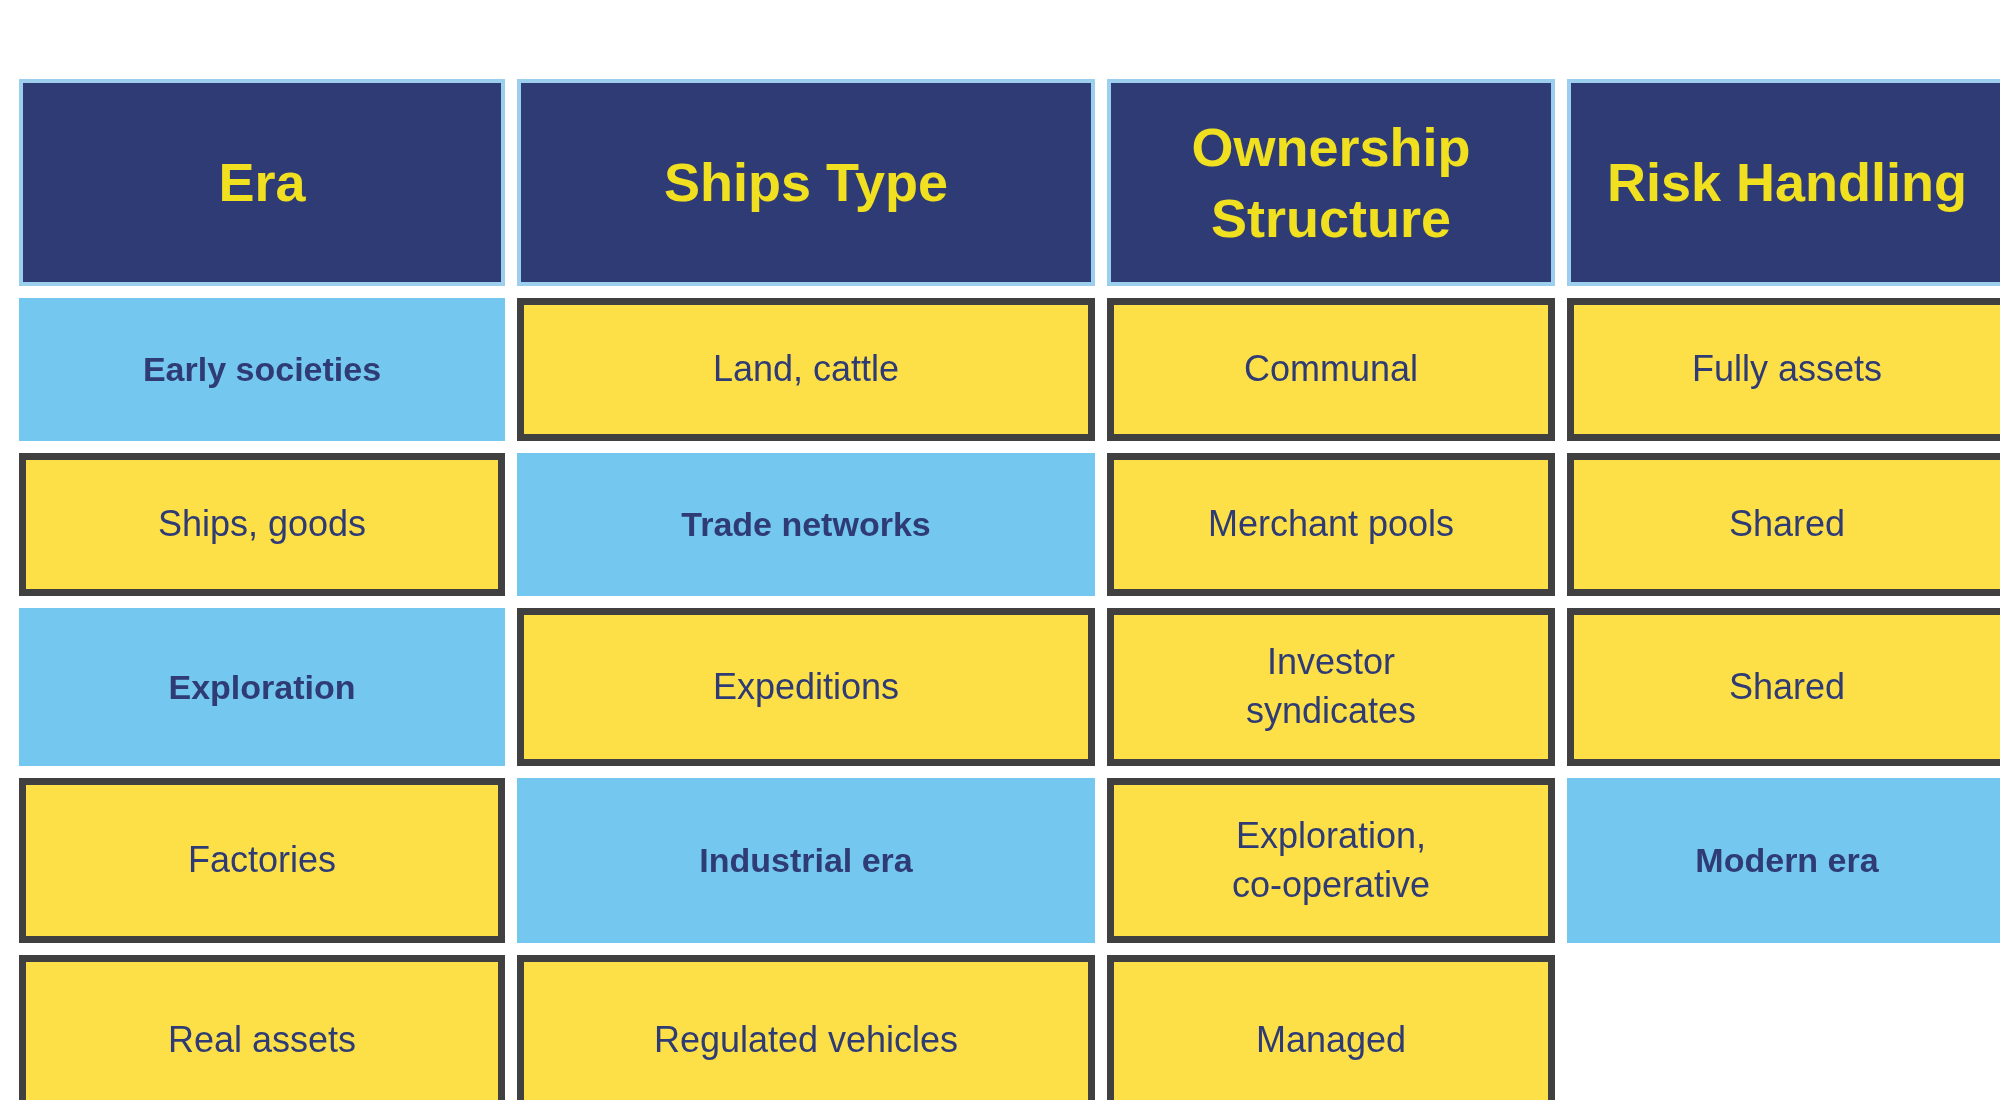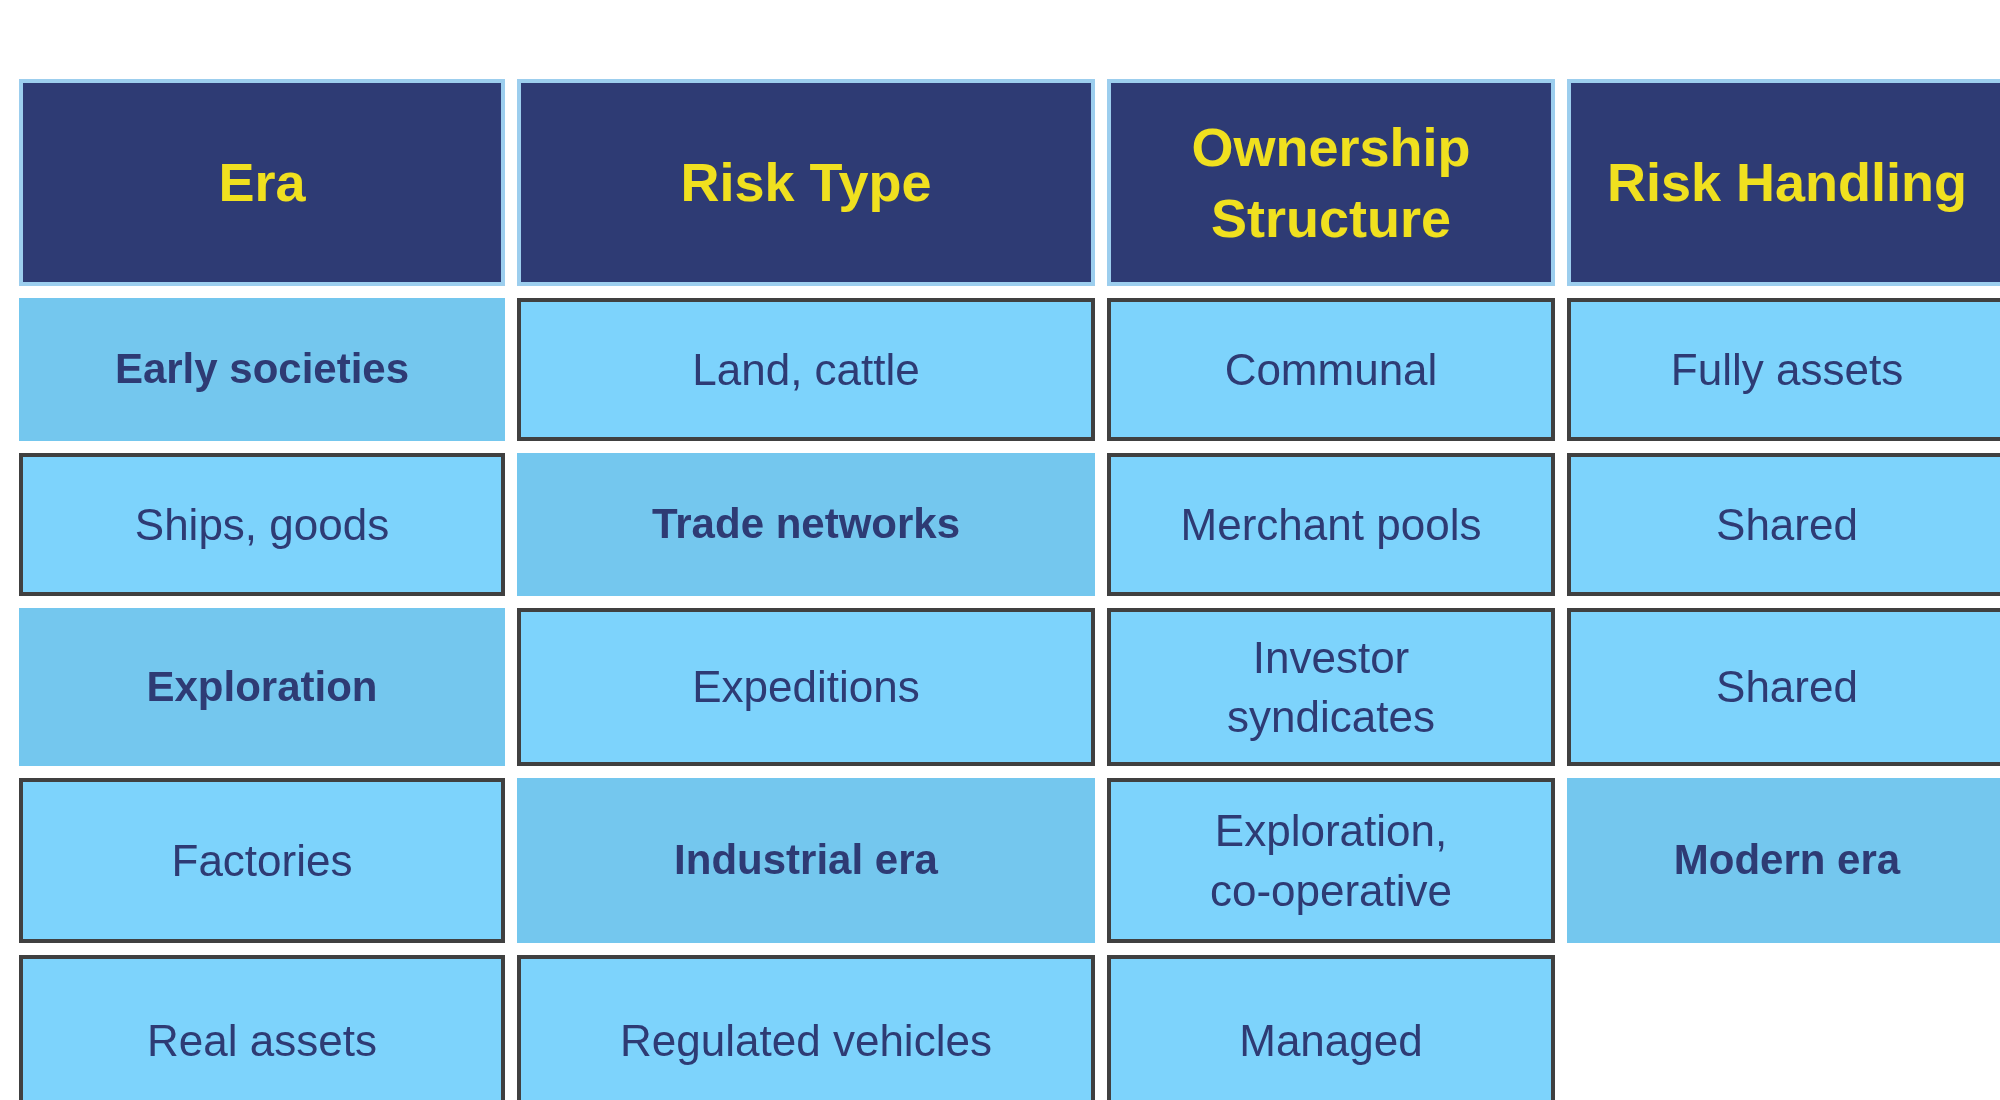--- a/index.html
+++ b/index.html
@@ -41,38 +41,38 @@
     background: #2E3B74;
     border: 4px solid #9CCEEE;
     color: #F0E01F;
     font-weight: bold;
     font-size: 54px;
     line-height: 1.3;
   }
   .rlabel {
     background: #74C7EE;
     font-weight: bold;
-    font-size: 42px;
+    font-size: 34px;
     line-height: 1.3;
   }
   .dcell {
-    background: #7dd3fc;
-    border: 4px solid #404040;
-    font-size: 44px;
+    background: #fde047;
+    border: 7px solid #404040;
+    font-size: 36px;
     line-height: 1.35;
   }
 </style>
 </head>
 <body>
 
 <div class="canvas">
   <div class="grid">
 
     <div class="cell hcell">Era</div>
-    <div class="cell hcell">Risk Type</div>
+    <div class="cell hcell">Ships Type</div>
     <div class="cell hcell">Ownership
 Structure</div>
     <div class="cell hcell">Risk Handling</div>
 
     <div class="cell rlabel">Early societies</div>
     <div class="cell dcell">Land, cattle</div>
     <div class="cell dcell">Communal</div>
     <div class="cell dcell">Fully assets</div>
 
     <div class="cell dcell">Ships, goods</div>

